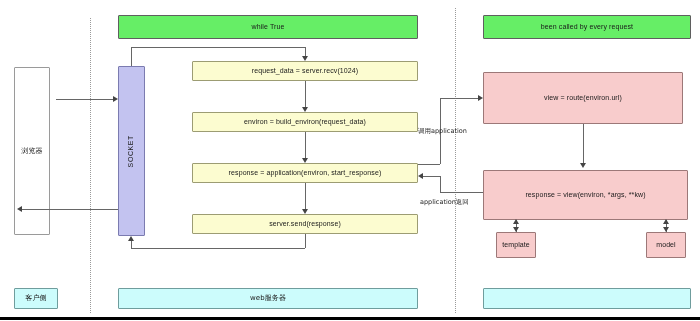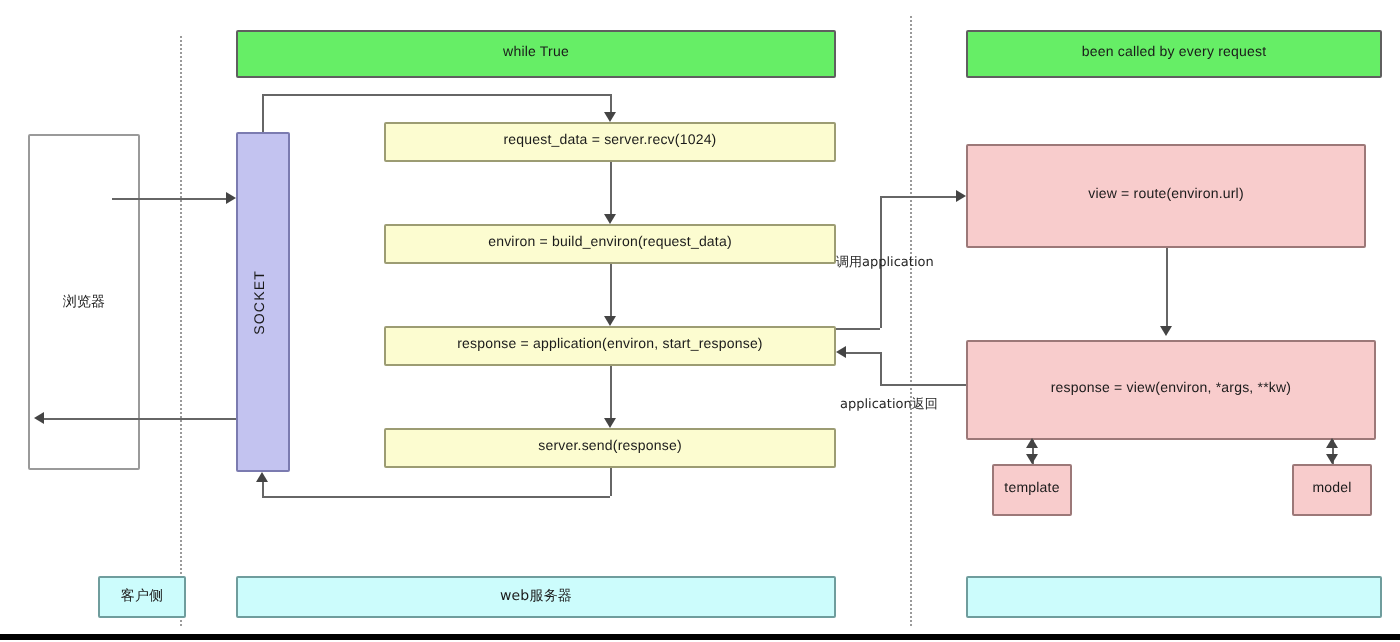--- a/index.html
+++ b/index.html
@@ -114,21 +114,21 @@
   <div class="divider" style="left:455px; top:8px; height:305px;"></div>
 
   <div class="node green" style="left:118px; top:15px; width:300px; height:24px;">
     <span>while True</span>
   </div>
 
   <div class="node green" style="left:483px; top:15px; width:208px; height:24px;">
     <span>been called by every request</span>
   </div>
 
-  <div class="node plain" style="left:14px; top:67px; width:56px; height:168px;">
+  <div class="node plain" style="left:14px; top:67px; width:36px; height:168px;">
     <span class="cjk">浏览器</span>
   </div>
 
   <div class="node purple" style="left:118px; top:66px; width:27px; height:170px;">
     <span class="vert-text">SOCKET</span>
   </div>
 
   <div class="hline" style="left:56px; top:99px; width:57px;"></div>
   <div class="arrow arrow-right" style="left:113px; top:96px;"></div>
 
@@ -202,21 +202,21 @@
   <div class="edge-label cjk" style="left:420px; top:198px;">application返回</div>
 
   <div class="vline" style="left:516px; top:220px; height:12px;"></div>
   <div class="arrow arrow-up" style="left:513px; top:219px;"></div>
   <div class="arrow arrow-down" style="left:513px; top:227px;"></div>
 
   <div class="vline" style="left:666px; top:220px; height:12px;"></div>
   <div class="arrow arrow-up" style="left:663px; top:219px;"></div>
   <div class="arrow arrow-down" style="left:663px; top:227px;"></div>
 
-  <div class="node cyan" style="left:14px; top:288px; width:44px; height:21px;margin-left:35px;">
+  <div class="node cyan" style="left:14px; top:288px; width:44px; height:21px;">
     <span class="cjk">客户侧</span>
   </div>
 
   <div class="node cyan" style="left:118px; top:288px; width:300px; height:21px;">
     <span class="cjk">web服务器</span>
   </div>
 
   <div class="node cyan" style="left:483px; top:288px; width:208px; height:21px;">
     <span class="cjk"></span>
   </div>

